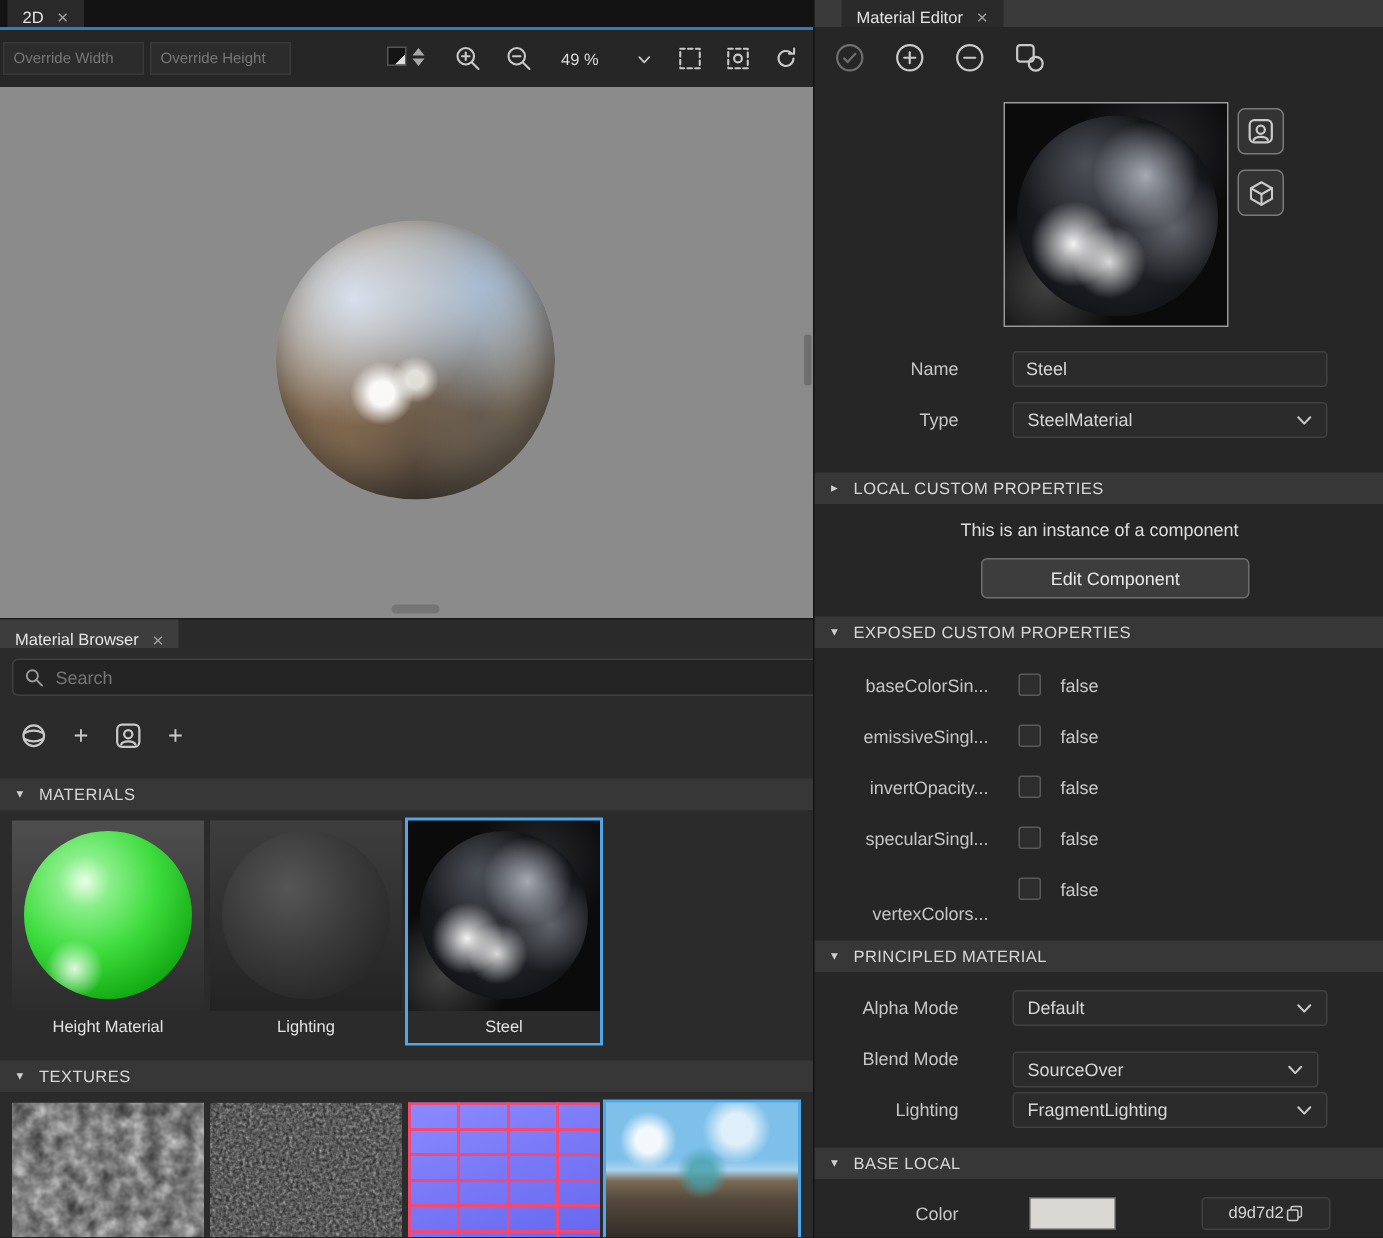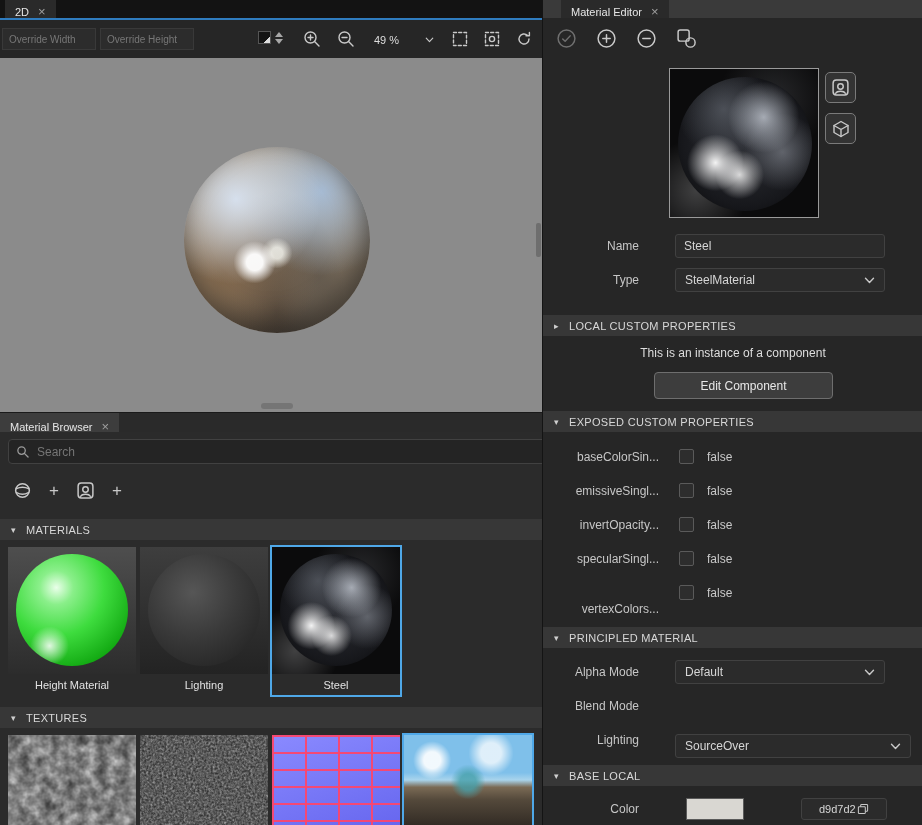--- a/index.html
+++ b/index.html
@@ -352,28 +352,34 @@
 
     <div class="row-label" style="left:0;top:660px;width:96px">Alpha Mode</div>
     <div class="field dropdown abs" style="left:132px;top:660px;width:210px">
       <span>Default</span>
       <svg class="icn" width="11" height="7" viewBox="0 0 11 7">
           <path d="M1.5 1.2 5.5 5.4 9.5 1.2"></path>
         </svg>
     </div>
 
     <div class="row-label" style="left:0;top:694px;width:96px">Blend Mode</div>
-    <div class="field dropdown abs" style="left:132px;top:734px;width:236px">
+    <div class="field dropdown abs" style="left:132px;top:701px;width:204px">
       <span>SourceOver</span>
       <svg class="icn" width="11" height="7" viewBox="0 0 11 7">
           <path d="M1.5 1.2 5.5 5.4 9.5 1.2"></path>
         </svg>
     </div>
 
     <div class="row-label" style="left:0;top:728px;width:96px">Lighting</div>
+    <div class="field dropdown abs" style="left:132px;top:728px;width:210px">
+      <span>FragmentLighting</span>
+      <svg class="icn" width="11" height="7" viewBox="0 0 11 7">
+          <path d="M1.5 1.2 5.5 5.4 9.5 1.2"></path>
+        </svg>
+    </div>
 
     <div class="section-hdr" style="top:765px">
       <span class="tri">▾</span>
       <span>BASE LOCAL</span>
     </div>
 
     <div class="row-label" style="left:0;top:797px;width:96px">Color</div>
     <div class="abs" style="left:143px;top:798px;width:58px;height:22px;background:#d9d7d2;border:1px solid #5a5a5a"></div>
     <div class="field abs" style="left:258px;top:798px;width:86px;height:22px;display:flex;align-items:center;justify-content:space-between;padding:0 17px">
       <span style="font-size:11px">d9d7d2</span>

